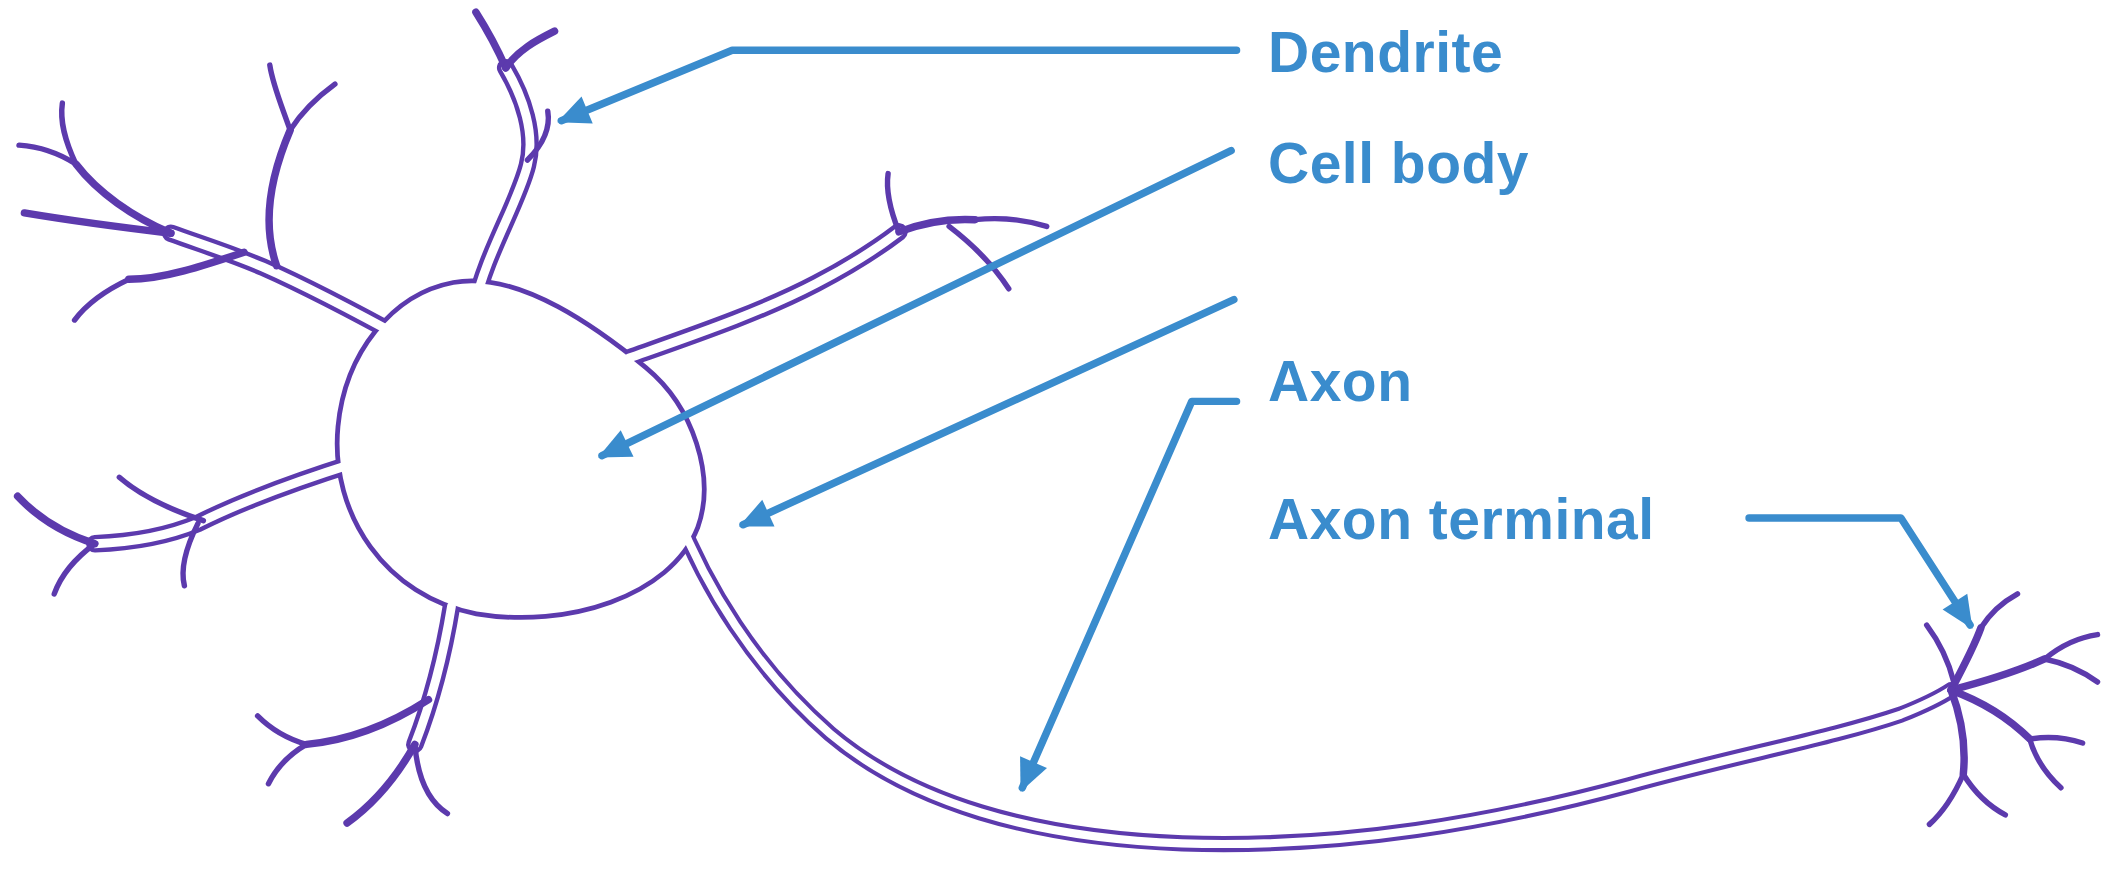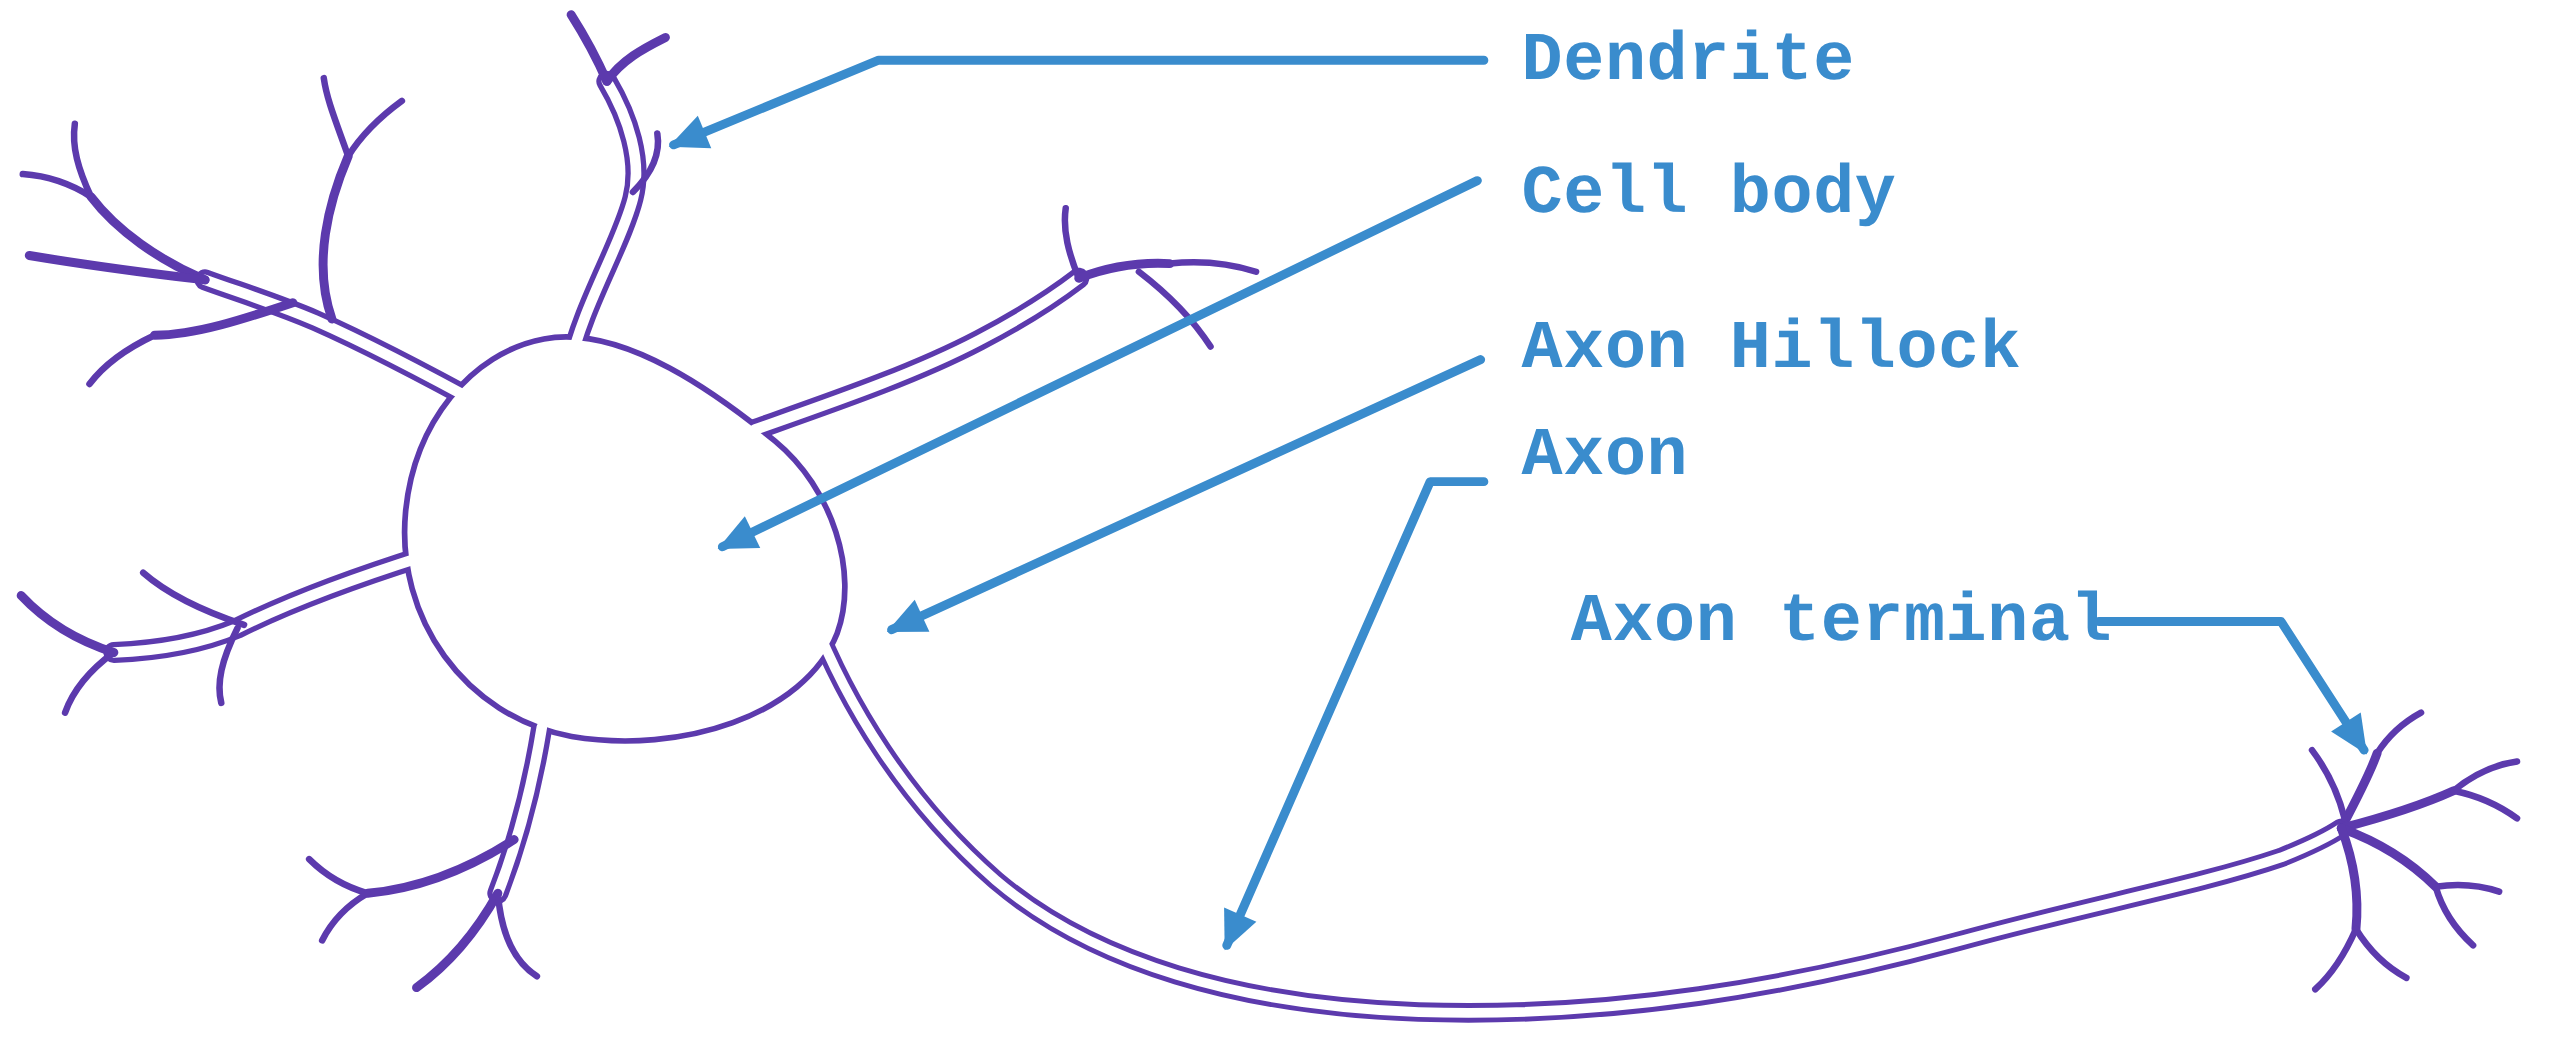--- a/index.html
+++ b/index.html
@@ -7,21 +7,21 @@
     --neuron:#5c3aad;
     --bg:#ffffff;
   }
   html,body{margin:0;padding:0;background:var(--bg);}
   .stage{
     position:relative;
     width:2126px;
     height:880px;
     background:var(--bg);
     overflow:hidden;
-    font-family:Liberation Mono, monospace;
+    font-family:Liberation Sans, sans-serif;
   }
   .stage svg{position:absolute;left:0;top:0;}
   
   .tube-p{fill:none;stroke:var(--neuron);stroke-linecap:round;stroke-linejoin:round;}
   .soma-p{stroke-width:11;}
   .w13{stroke-width:13;}
   .w12{stroke-width:12;}
   .tube-w{fill:none;stroke:#ffffff;stroke-linecap:round;stroke-linejoin:round;}
   .soma-w{fill:#ffffff;stroke:#ffffff;stroke-width:4;}
   .iw7{stroke-width:6.5;}
@@ -37,21 +37,21 @@
     font-size:57px;
     line-height:68px;
     color:var(--accent);
     white-space:nowrap;
     letter-spacing:0.5px;
   }
   .lbl-dendrite{top:18px;}
   .lbl-cell-body{top:129px;}
   .lbl-axon-hillock{top:258px;}
   .lbl-axon{top:347px;}
-  .lbl-axon-terminal{top:485px;margin-left:41px;}
+  .lbl-axon-terminal{top:485px;}
 </style>
 </head>
 <body>
 
 <div class="stage">
 
   <svg width="2126" height="880" viewBox="0 0 1568 649">
     <defs>
       <marker id="ah" viewBox="0 0 24 24" markerWidth="26" markerHeight="26" refX="20" refY="12" orient="auto" markerUnits="userSpaceOnUse">
         <path class="arrowhead" d="M1,2 L23,12 L1,22 Z"></path>
@@ -128,17 +128,16 @@
       <path class="arrow" marker-end="url(#ah)" d="M 912,37 L 540,37 L 414,89"></path>
       <path class="arrow" marker-end="url(#ah)" d="M 908,111 L 444,336"></path>
       <path class="arrow" marker-end="url(#ah)" d="M 910,221 L 548,387"></path>
       <path class="arrow" marker-end="url(#ah)" d="M 912,296 L 879,296 L 754,581"></path>
       <path class="arrow" marker-end="url(#ah)" d="M 1290,382 L 1402,382 L 1453,461"></path>
     </g>
   </svg>
 
   <div class="lbl lbl-dendrite">Dendrite</div>
   <div class="lbl lbl-cell-body">Cell body</div>
-  <div class="lbl lbl-axon-hillock">Axon Hillock</div>
   <div class="lbl lbl-axon">Axon</div>
   <div class="lbl lbl-axon-terminal">Axon terminal</div>
 
 </div>
 
 </body></html>

